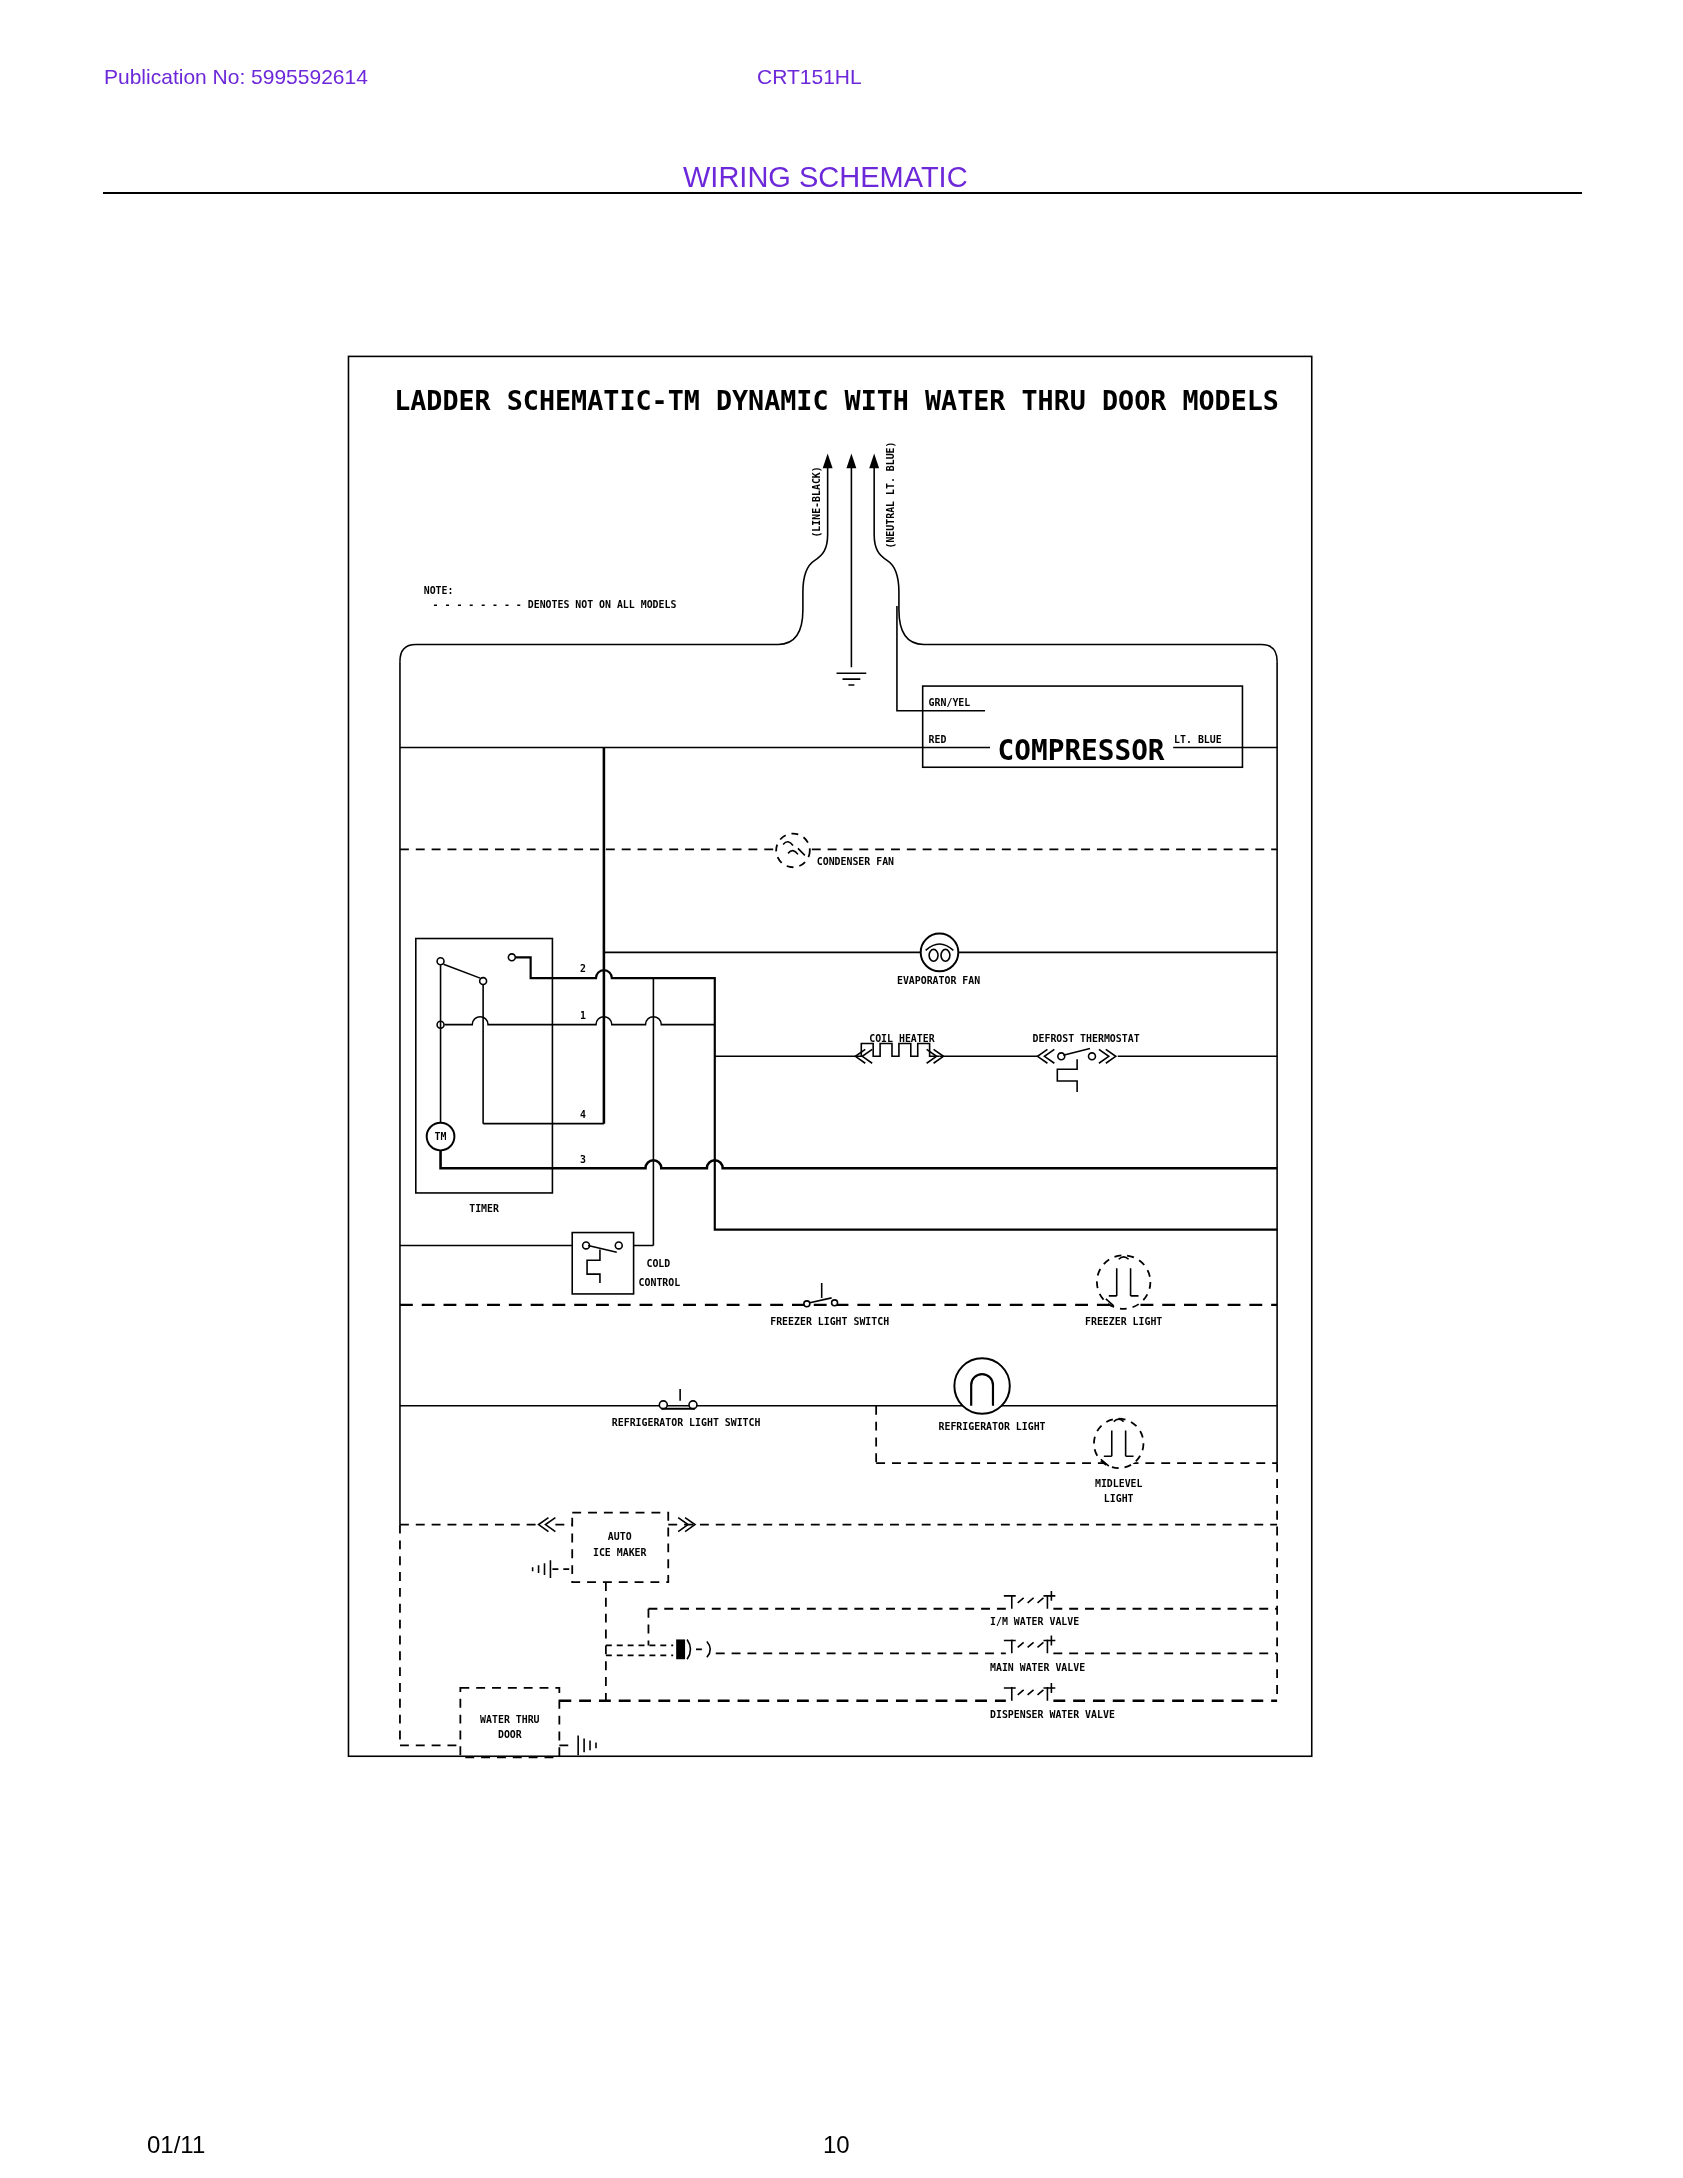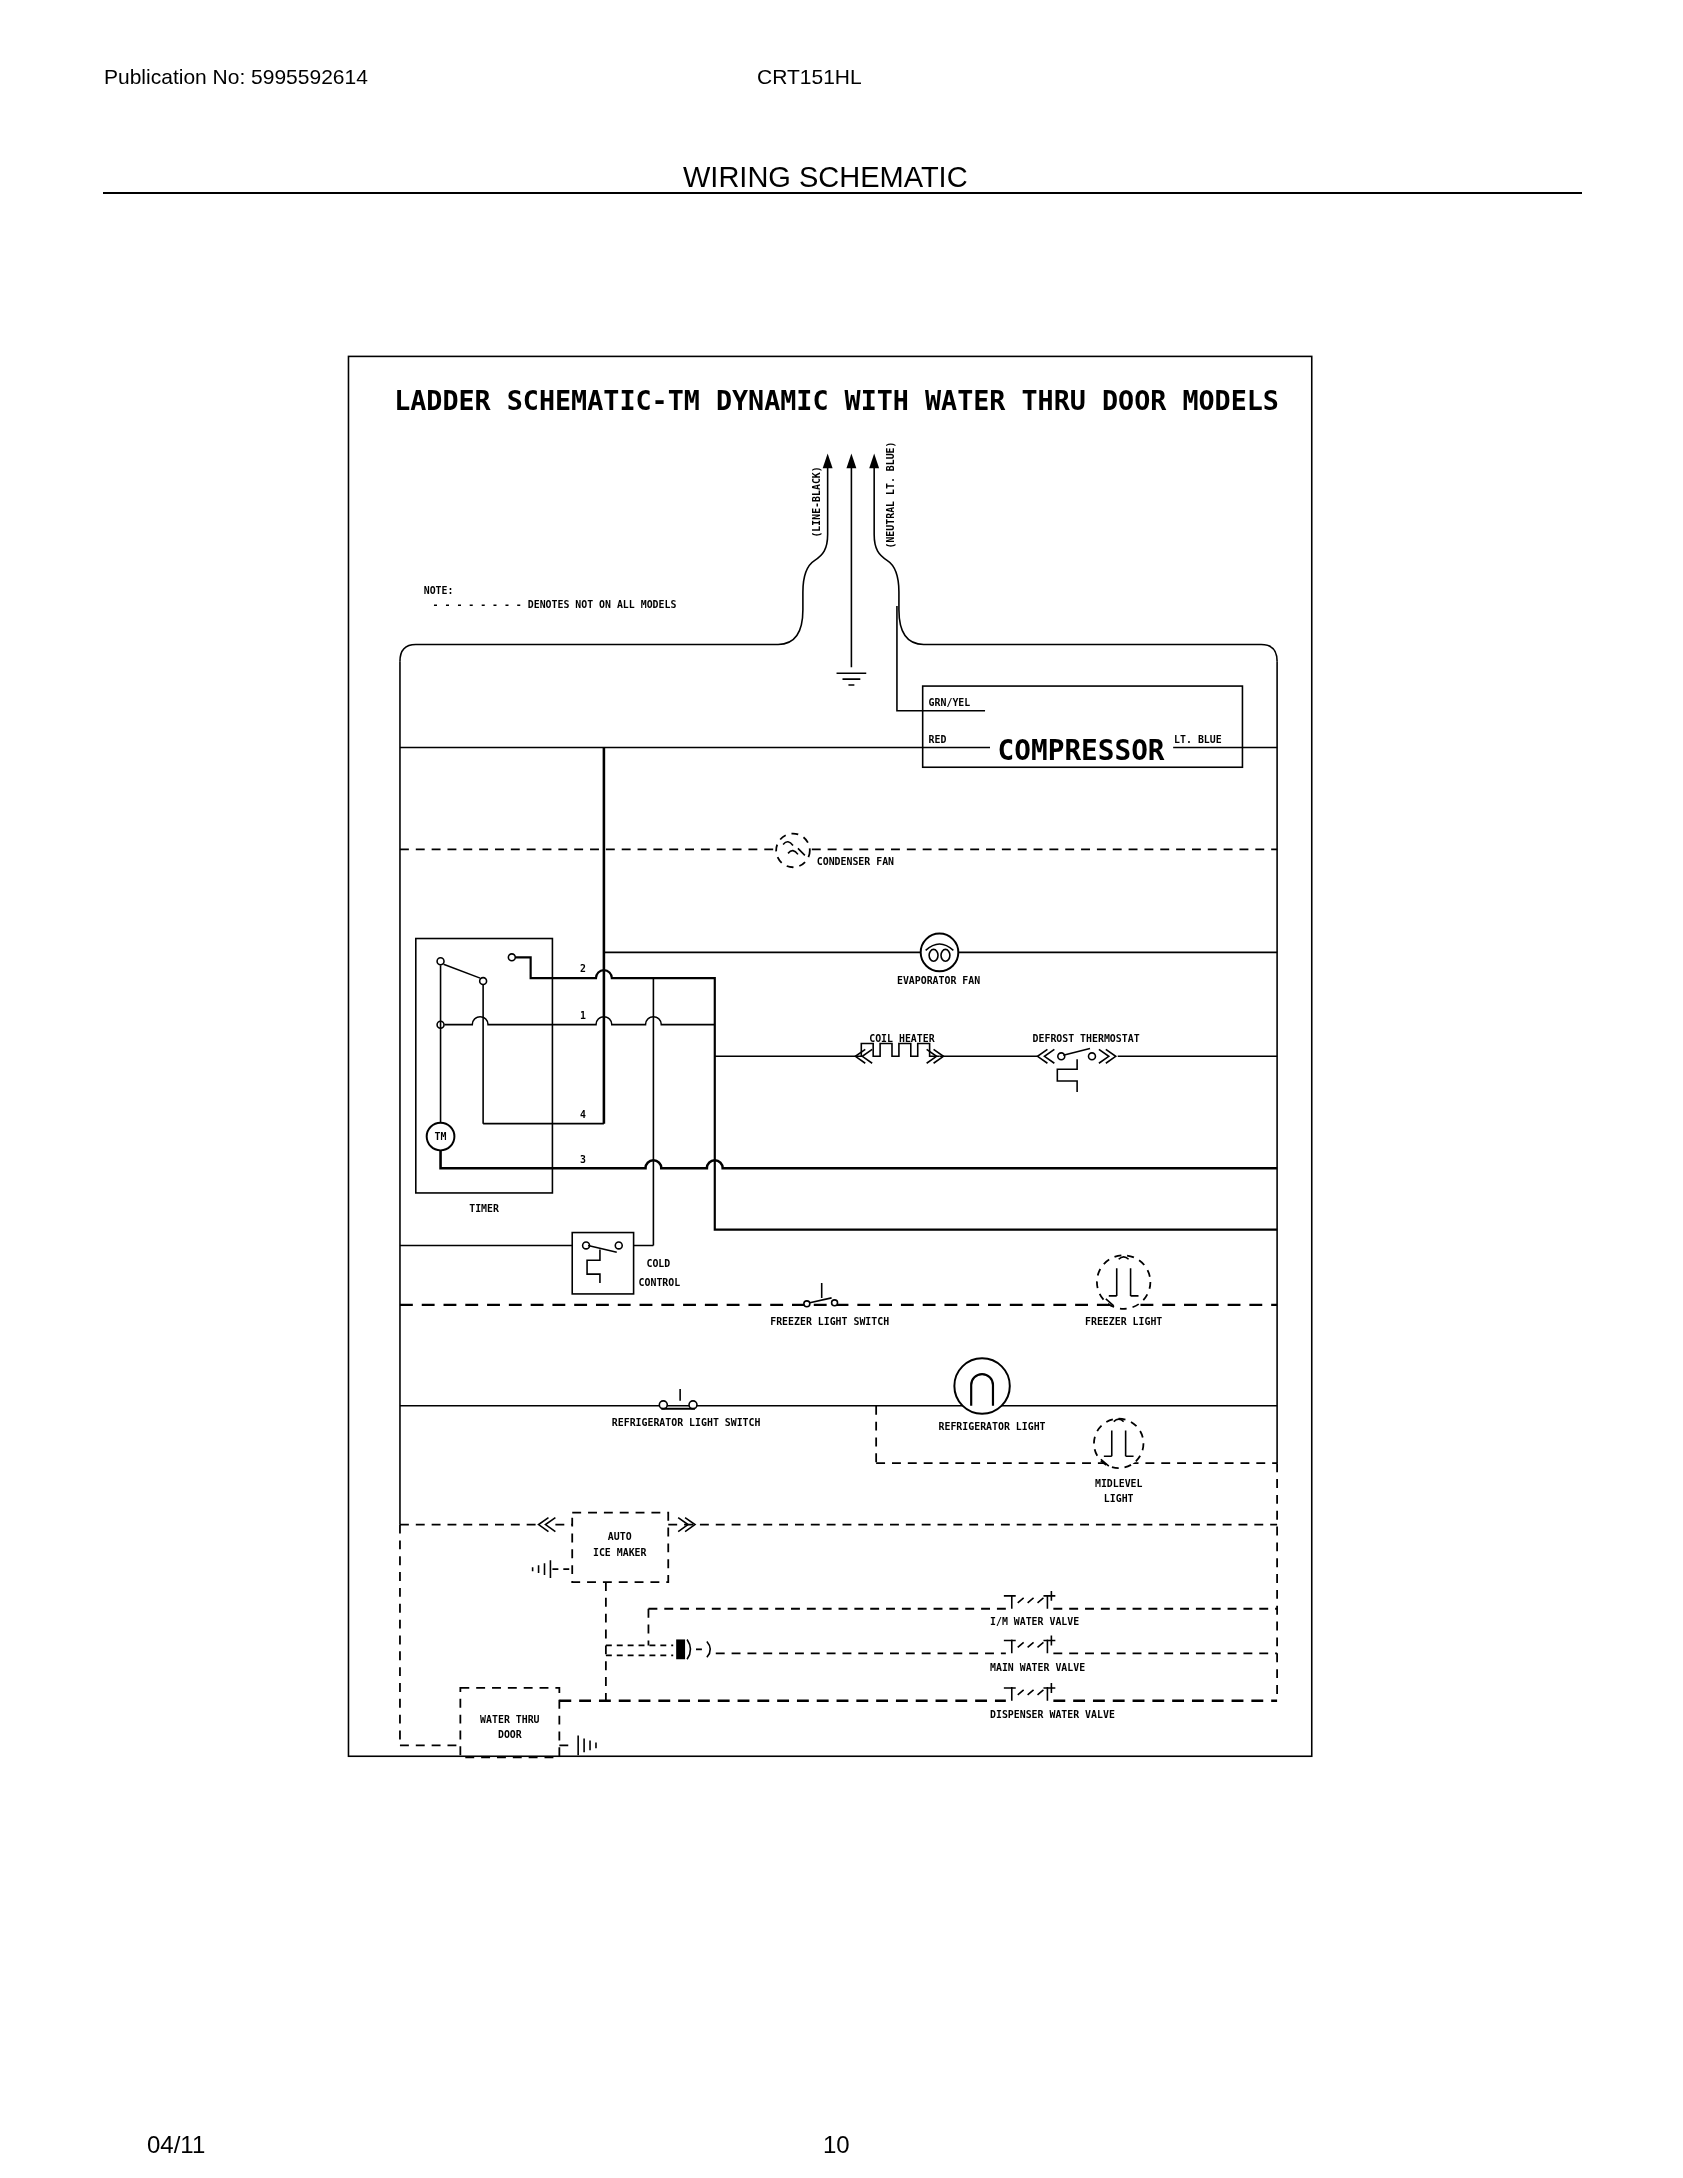--- a/index.html
+++ b/index.html
@@ -1,17 +1,17 @@
 <!DOCTYPE html>
 <html><head>
 <meta charset="utf-8">
 <style>
   html,body{margin:0;padding:0;background:#ffffff;}
   body{width:1683px;height:2178px;position:relative;font-family:"Liberation Sans",sans-serif;color:#000;}
-  .hdr-text{position:absolute;font-size:21px;color:#000000;white-space:nowrap;}
+  .hdr-text{position:absolute;font-size:21px;color:#6d28d9;white-space:nowrap;}
   .section-rule{position:absolute;left:103px;top:192px;width:1479px;height:2px;background:#000;}
   .ftr-text{position:absolute;font-size:24px;color:#000;white-space:nowrap;}
   svg{position:absolute;left:0;top:0;}
   svg .ln{stroke:#000;stroke-width:1.6;fill:none;}
   svg .ln2{stroke:#000;stroke-width:2.2;fill:none;}
   svg .bold{stroke:#000;stroke-width:2.6;fill:none;}
   svg .dash{stroke:#000;stroke-width:1.8;fill:none;stroke-dasharray:9 7;}
   svg .dashb{stroke:#000;stroke-width:2.4;fill:none;stroke-dasharray:13 9;}
   svg .dashbb{stroke:#000;stroke-width:2.6;fill:none;stroke-dasharray:12 8;}
   svg .dashs{stroke:#000;stroke-width:1.8;fill:none;stroke-dasharray:6 5;}
@@ -219,15 +219,15 @@
     <text class="s" x="515" y="1740" text-anchor="middle">WATER THRU</text>
     <text class="s" x="515" y="1756" text-anchor="middle">DOOR</text>
     <path class="dash" d="M404 1763 H465 M565 1763 H580"></path>
     <g>
       <path class="ln" d="M584 1753 V1773 M590 1756 V1770 M596 1758 V1768 M602 1760 V1766"></path>
     </g>
   </g>
 
 </svg>
 
-<div class="ftr-text" style="left:147px;top:2131px">04/11</div>
+<div class="ftr-text" style="left:147px;top:2131px">01/11</div>
 <div class="ftr-text" style="left:823px;top:2131px">10</div>
 
 
 </body></html>

